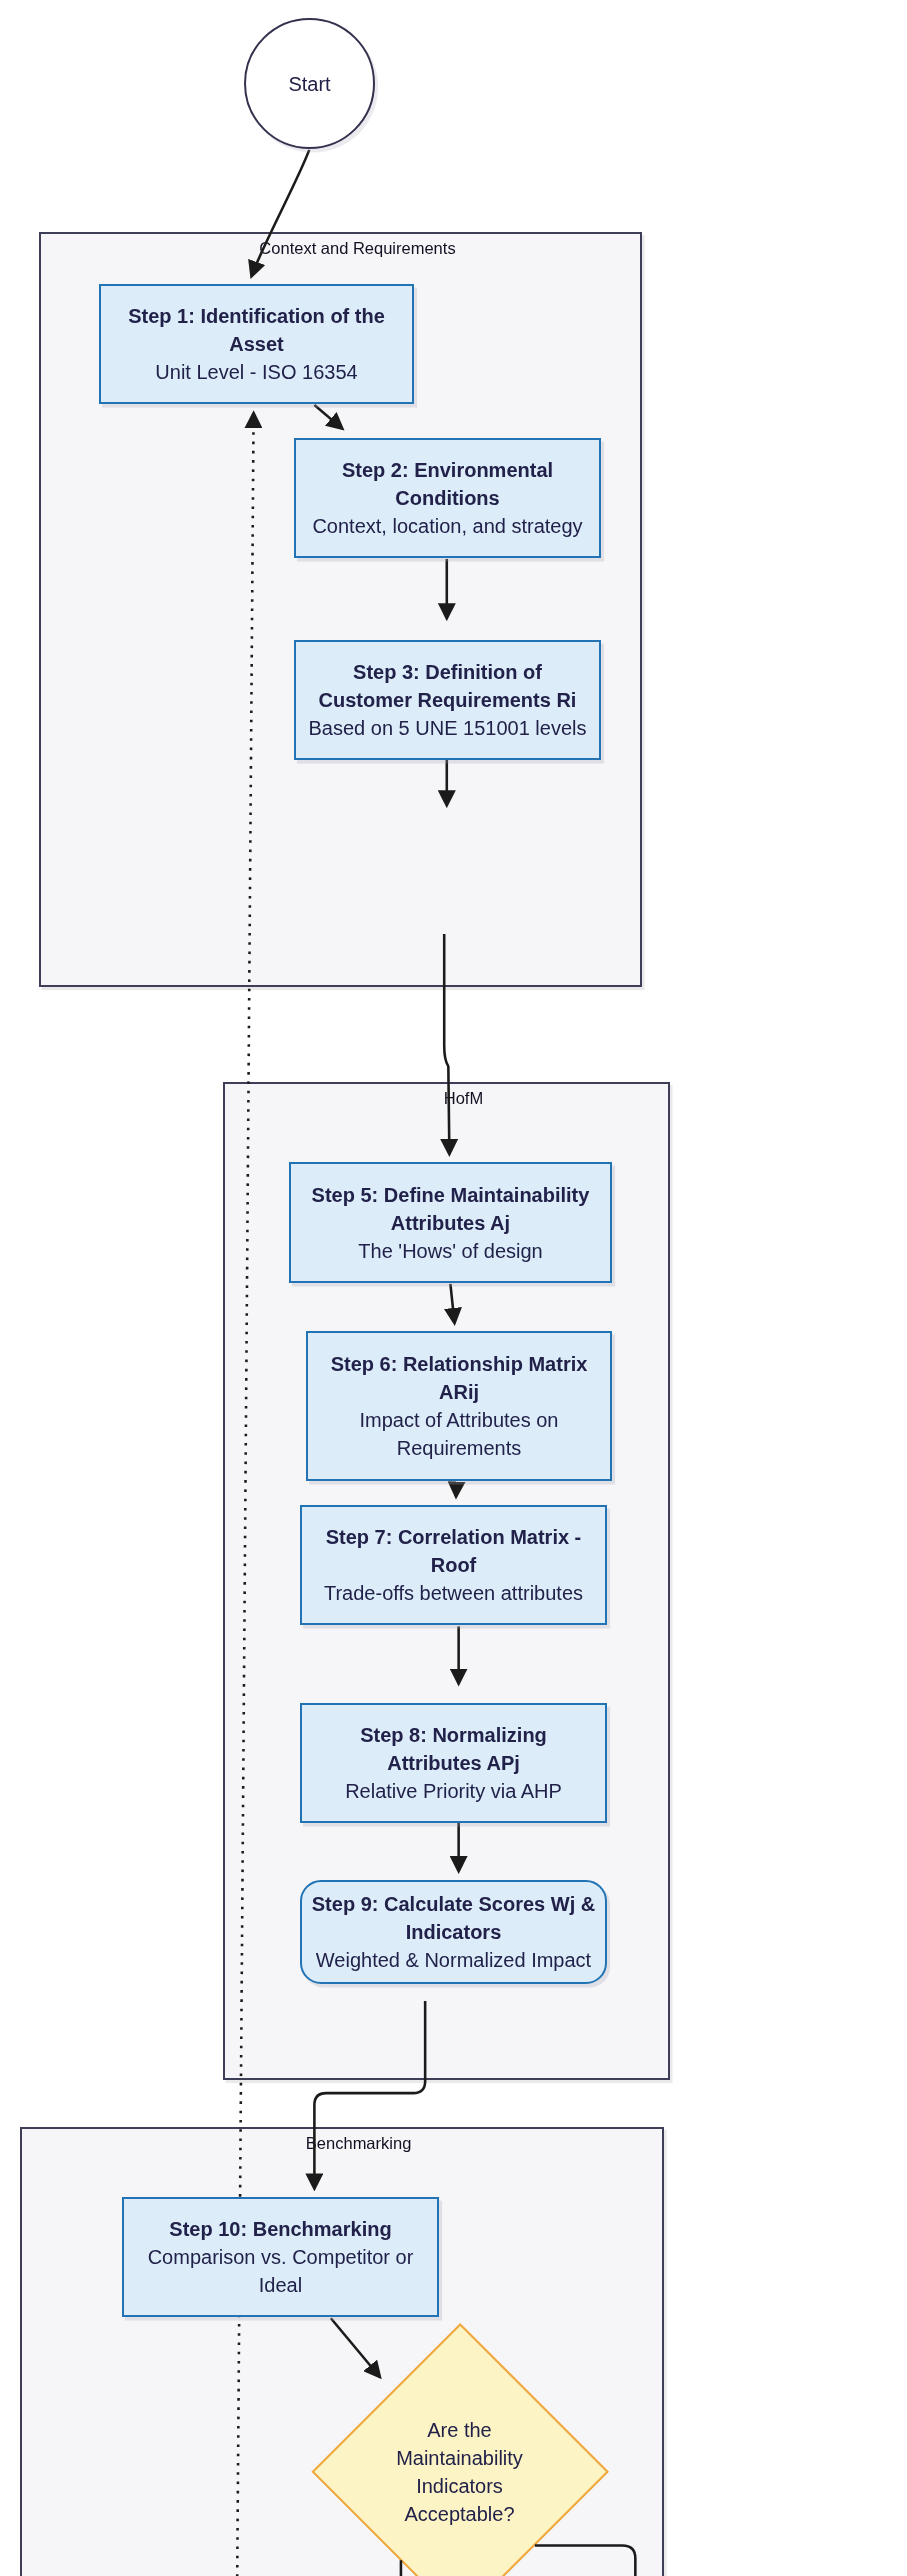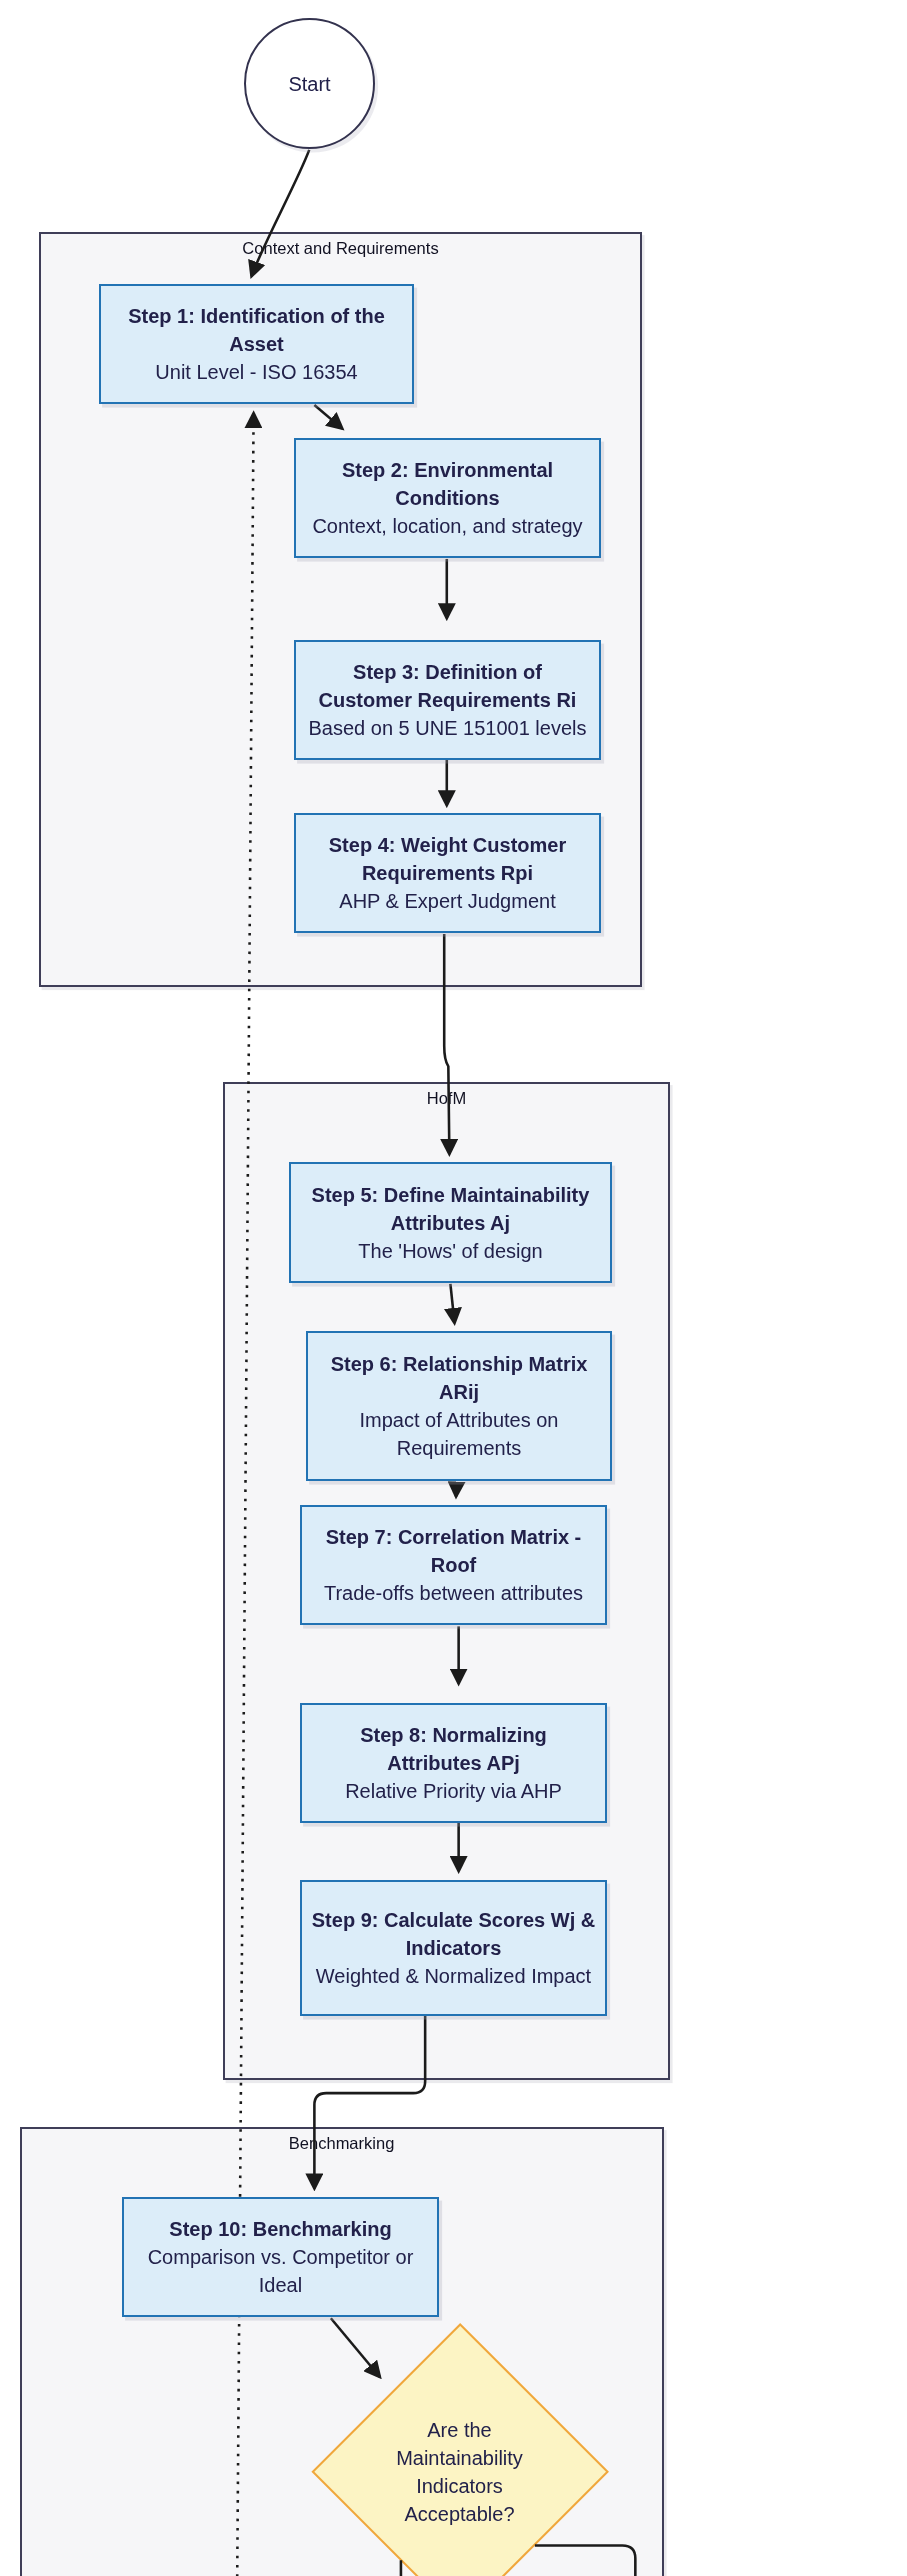--- a/index.html
+++ b/index.html
@@ -5,21 +5,21 @@
   html,body{margin:0;padding:0;background:#ffffff;}
   #canvas{
     position:relative;width:908px;height:2973px;background:#ffffff;
     font-family:"Liberation Sans", sans-serif;color:#22214a;overflow:hidden;
   }
   .cluster{
     position:absolute;background:#f6f6f8;border:2.1px solid #3f3e58;
     box-shadow:2.6px 3.1px 0 rgba(170,170,185,.25);box-sizing:border-box;
   }
   .cluster-label{
-    width:100%;text-align:center;padding-top:5.2px;font-size:16.5px;color:#111122;
+    width:100%;text-align:center;padding-top:5.2px;font-size:16.5px;color:#111122;margin-left:17px;
   }
   .node{
     position:absolute;box-sizing:border-box;display:flex;flex-direction:column;
     justify-content:center;align-items:center;text-align:left;
     box-shadow:3.1px 3.6px 0 rgba(165,165,180,.28);
   }
   .step{background:#dcedf9;border:2.6px solid #2273b4;}
   .circle{
     position:absolute;border-radius:50%;background:#ffffff;border:2.1px solid #33324e;
     display:flex;flex-direction:column;justify-content:center;align-items:center;
@@ -90,25 +90,20 @@
     <div class="tl b">Conditions</div>
     <div class="tl">Context, location, and strategy</div>
   </div>
 
   <div class="node step" style="left:294px;top:626px;width:307px;height:120px;margin-top:14px;">
     <div class="tl b">Step 3: Definition of</div>
     <div class="tl b">Customer Requirements Ri</div>
     <div class="tl">Based on 5 UNE 151001 levels</div>
   </div>
 
-  <div class="node step" style="left:294px;top:813px;width:307px;height:120px;">
-    <div class="tl b">Step 4: Weight Customer</div>
-    <div class="tl b">Requirements Rpi</div>
-    <div class="tl">AHP &amp; Expert Judgment</div>
-  </div>
 
   <div class="node step" style="left:289px;top:1162px;width:323px;height:121px;">
     <div class="tl b">Step 5: Define Maintainability</div>
     <div class="tl b">Attributes Aj</div>
     <div class="tl">The 'Hows' of design</div>
   </div>
 
   <div class="node step" style="left:306px;top:1331px;width:306px;height:150px;">
     <div class="tl b">Step 6: Relationship Matrix</div>
     <div class="tl b">ARij</div>
@@ -121,21 +116,21 @@
     <div class="tl b">Roof</div>
     <div class="tl">Trade-offs between attributes</div>
   </div>
 
   <div class="node step" style="left:300px;top:1692px;width:307px;height:120px;margin-top:11px;">
     <div class="tl b">Step 8: Normalizing</div>
     <div class="tl b">Attributes APj</div>
     <div class="tl">Relative Priority via AHP</div>
   </div>
 
-  <div class="node step" style="left:300px;top:1880px;width:307px;height:136px;">
+  <div class="node step" style="left:300px;top:1880px;width:307px;height:104px;border-radius:21px;">
     <div class="tl b">Step 9: Calculate Scores Wj &amp;</div>
     <div class="tl b">Indicators</div>
     <div class="tl">Weighted &amp; Normalized Impact</div>
   </div>
 
   <div class="node step" style="left:122px;top:2197px;width:317px;height:120px;">
     <div class="tl b">Step 10: Benchmarking</div>
     <div class="tl">Comparison vs. Competitor or</div>
     <div class="tl">Ideal</div>
   </div>

